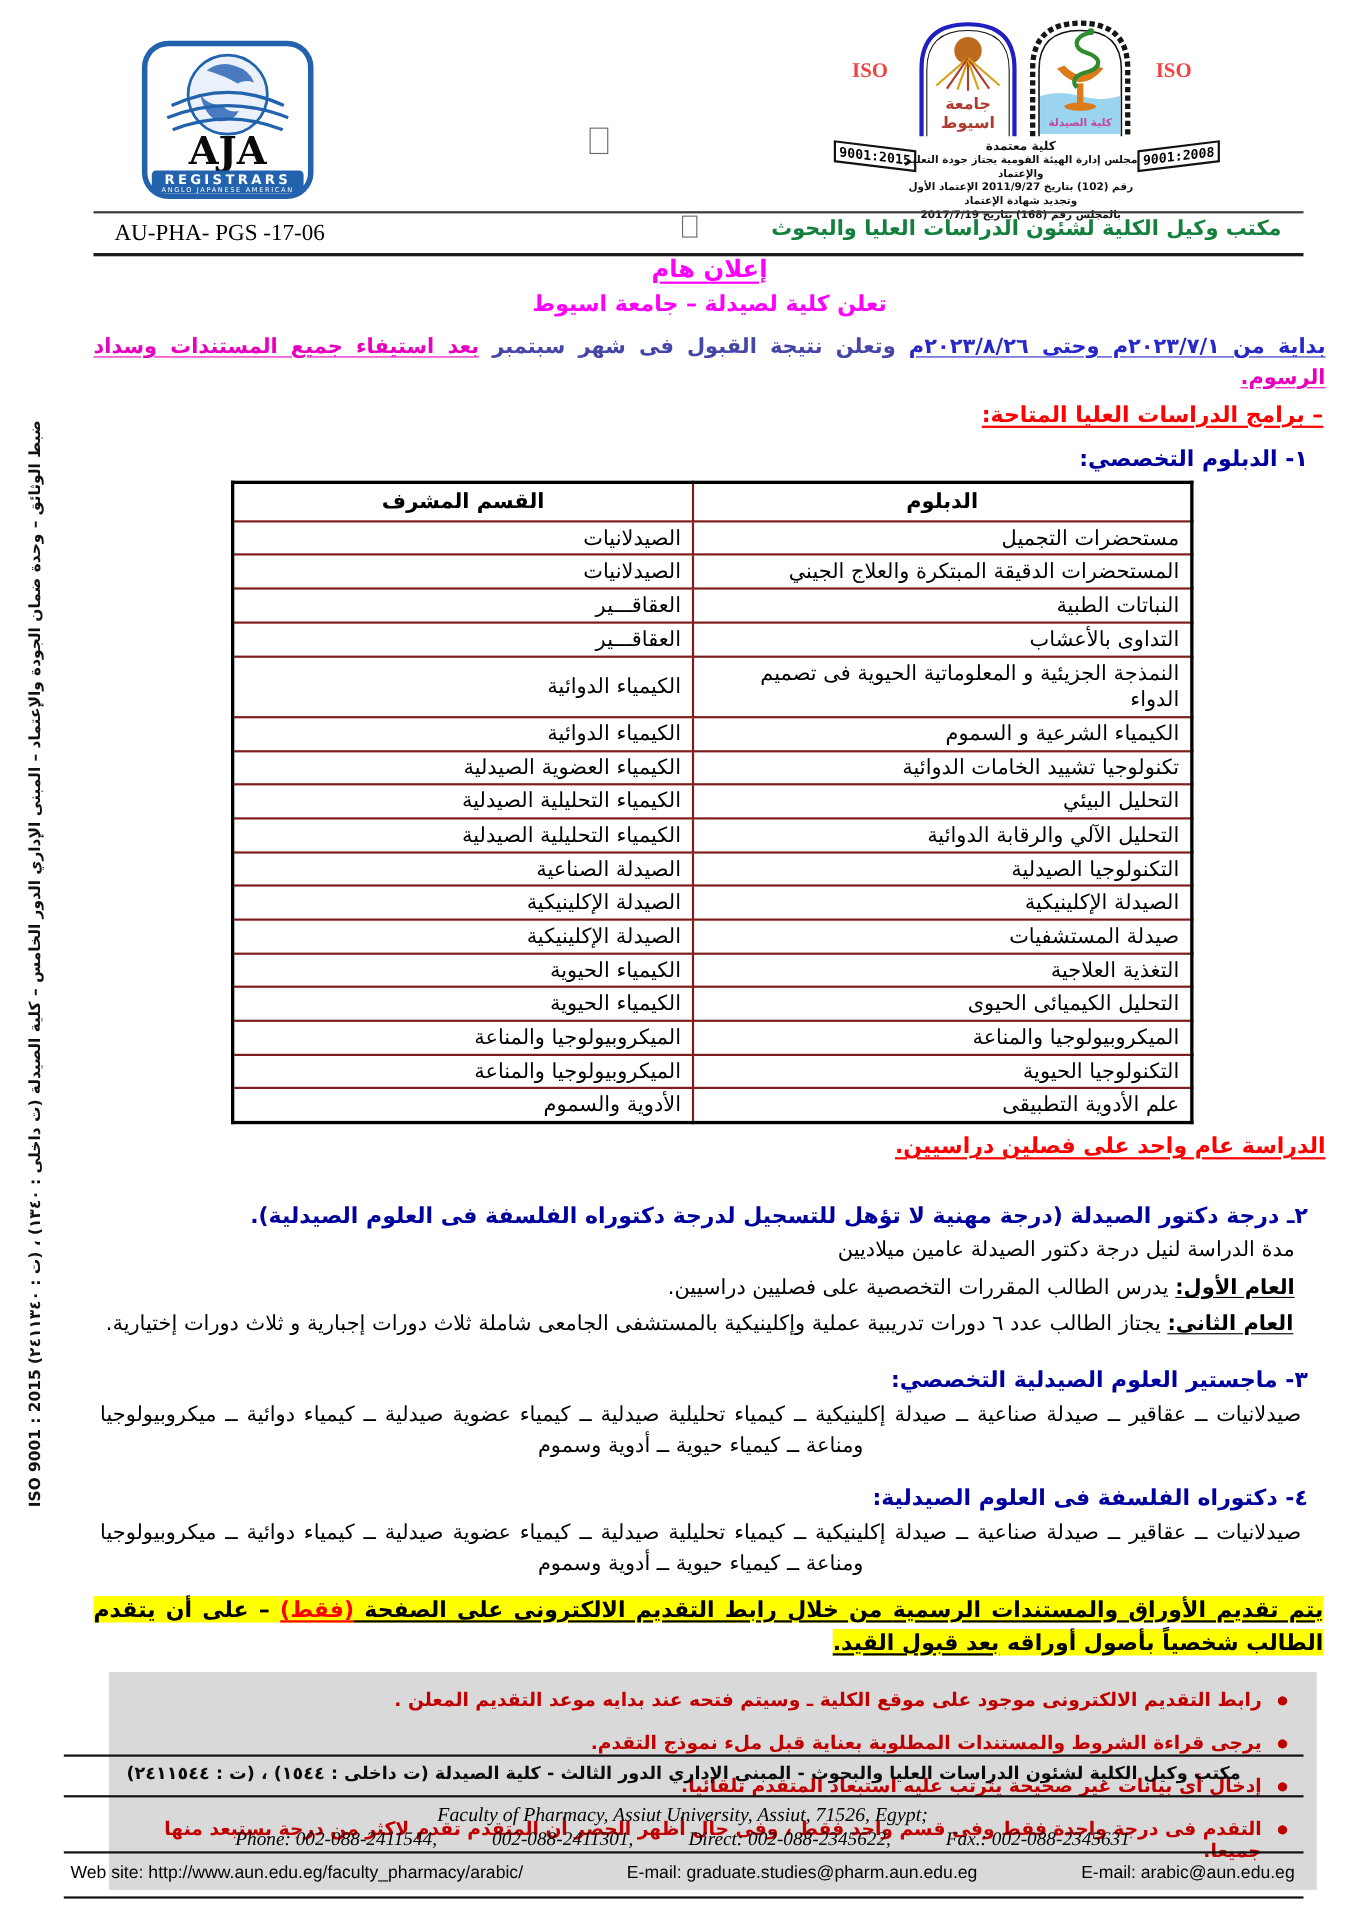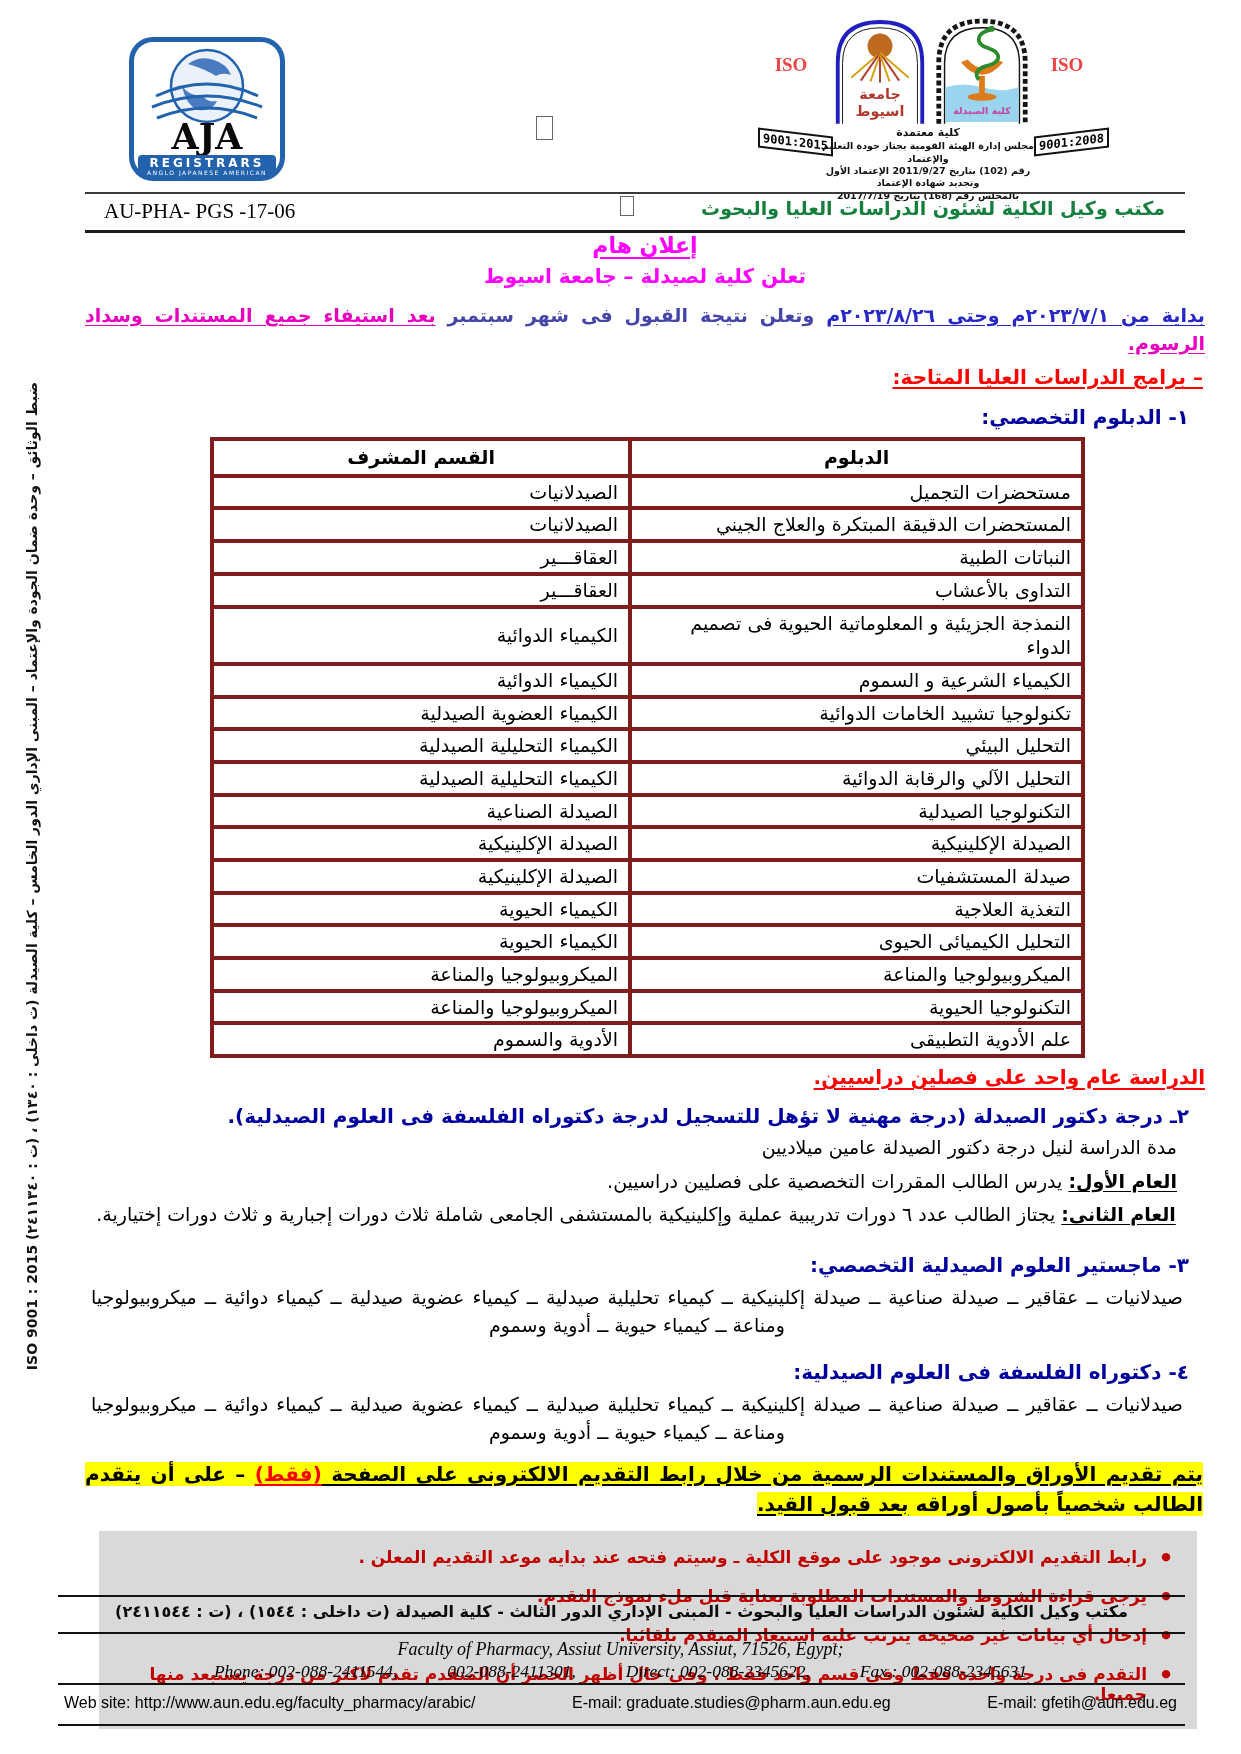--- a/index.html
+++ b/index.html
@@ -50,28 +50,28 @@
   .line1{margin:7px 0 0;text-align:center;color:var(--navy);font-size:20px;font-weight:bold;}
   .line2{margin:5px 0 0;font-size:19px;font-weight:bold;text-align:justify;line-height:1.45;}
   .line2 .seg-date{color:var(--blue_date);text-decoration:underline;text-underline-offset:3px;}
   .line2 .seg-mid{color:var(--slate);font-weight:600;}
   .line2 .seg-end{color:var(--pink);text-decoration:underline;text-underline-offset:3px;}
   .programs{margin:8px 2px 0 0;font-size:20px;font-weight:bold;color:var(--red);
     text-decoration:underline;text-underline-offset:3px;}
   .sec-h{margin:16px 16px 0 0;font-size:20px;font-weight:bold;color:var(--navy);}
 
   table.dip{border-collapse:collapse;width:875px;margin:8px 120px 0 auto;border:3px solid #000;}
-  table.dip th,table.dip td{border:4px solid #7f1d1d;font-size:19px;line-height:1.3;padding:2px 10px;}
+  table.dip th,table.dip td{border:2px solid #7f1d1d;font-size:19px;line-height:1.3;padding:2px 10px;}
   table.dip th{text-align:center;font-weight:bold;padding:4px 10px;}
   td.c-dip{width:455px;text-align:right;}
   td.c-dept{width:420px;text-align:right;padding-left:24px;}
 
   .study-note{margin:7px 0 0;font-size:20px;font-weight:bold;color:var(--red);text-align:right;
     text-decoration:underline;text-underline-offset:4px;}
-  .h2x{margin-top:15px;}
+  .h2x{margin-top:40px;}
   .body-line{margin:5px 28px 0 0;font-size:19px;line-height:1.5;}
   .ylabel{font-weight:bold;text-decoration:underline;text-underline-offset:3px;}
   .y2{text-align:justify;text-align-last:center;margin-left:10px;}
   .sbody{margin:6px 22px 0 6px;font-size:19px;line-height:1.5;text-align:justify;text-align-last:center;}
   .h3x{margin-top:24px;} .h4x{margin-top:20px;}
 
   .submission{margin:12px 2px 0 0;font-size:20px;font-weight:bold;line-height:1.5;text-align:justify;}
   .submission span{background:var(--yellow);}
   .sub-u{text-decoration:underline;text-underline-offset:3px;}
   .sub-reg{font-weight:600;}
@@ -316,17 +316,17 @@
   <div class="f-phones">
     <span>Phone: 002-088-2411544,</span>
     <span>002-088-2411301,</span>
     <span>Direct: 002-088-2345622,</span>
     <span>Fax.: 002-088-2345631</span>
   </div>
   <div class="f-rule fr3"></div>
   <div class="f-web">
     <span class="grp"><span>Web site:</span> <span>http://www.aun.edu.eg/faculty_pharmacy/arabic/</span></span>
     <span class="grp"><span>E-mail:</span> <span>graduate.studies@pharm.aun.edu.eg</span></span>
-    <span class="grp"><span>E-mail:</span> <span>gfetih@aun.edu.eg</span></span>
+    <span class="grp"><span>E-mail:</span> <span>arabic@aun.edu.eg</span></span>
   </div>
   <div class="f-rule fr4"></div>
 
 </div>
 
 </body></html>

